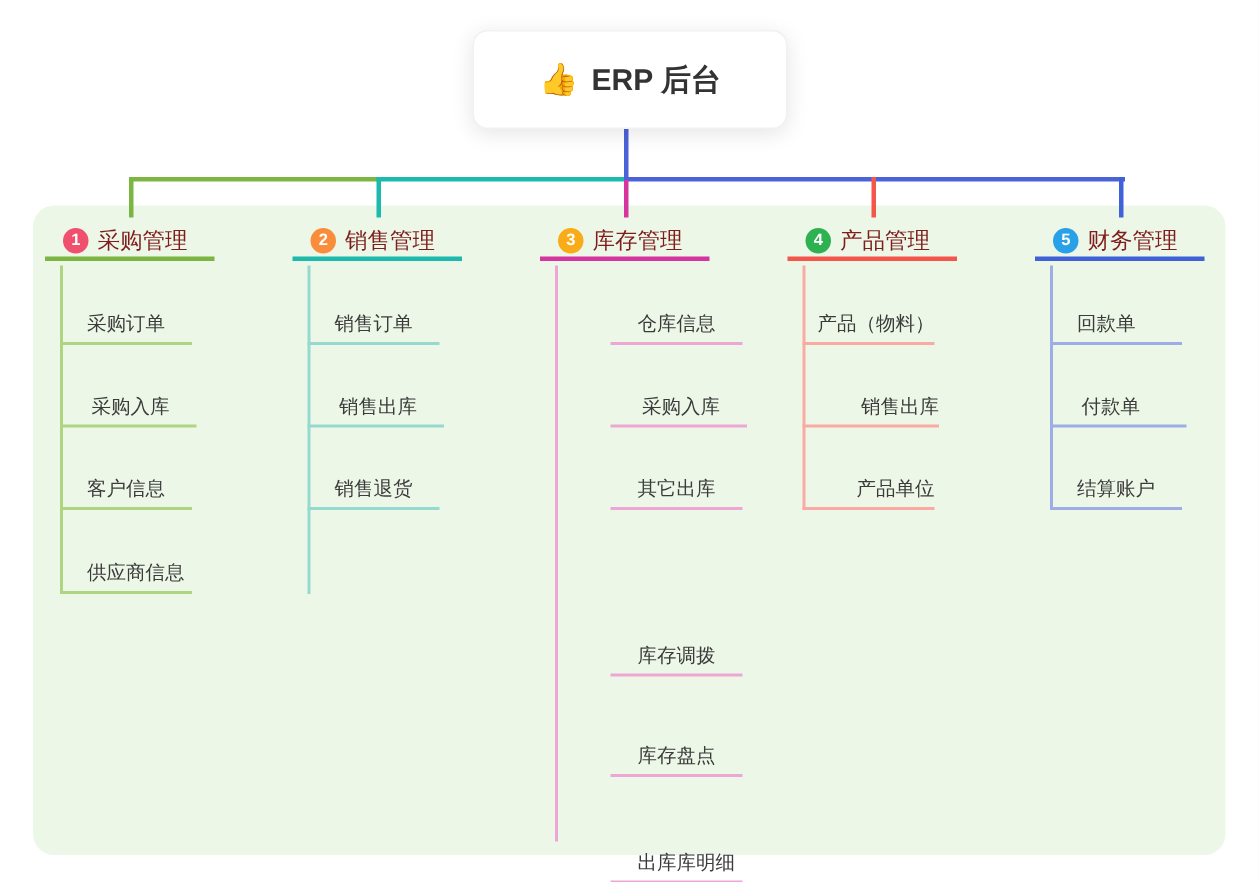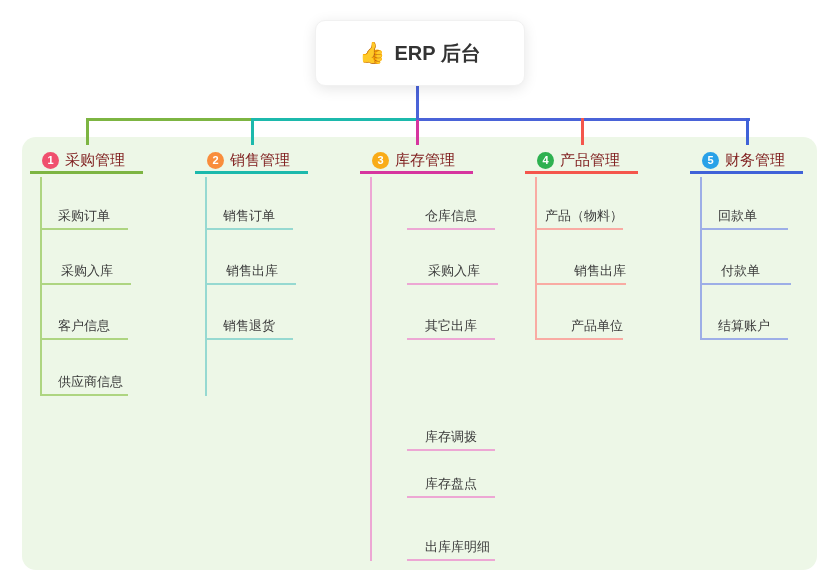--- a/index.html
+++ b/index.html
@@ -59,21 +59,21 @@
         border-bottom:2px solid;display:flex;align-items:flex-end;
         cursor:pointer;}
   .item span{font-size:13px;color:#3b3b3b;white-space:nowrap;
              padding-bottom:3px;}
   .c0{left:40px; border-color:#aed581;}
   .c1{left:205px;border-color:#96d9d1;}
   .c2{left:370px;border-color:#eda7d4;margin-left:37px;}
   .c3{left:535px;border-color:#f9aba3;justify-content:flex-end;}
   .c4{left:700px;border-color:#9daee7;}
   .r0{top:204px;} .r1{top:259px;padding-left:21px;} .r2{top:314px;} .r3{top:370px;}
-  .r4{top:425px;} .r5{top:472px;} .r6{top:535px;}
+  .r4{top:425px;} .r5{top:492px;} .r6{top:563px;}
 </style>
 </head>
 <body>
 
 <div class="stage">
 
   <div class="panel"></div>
 
   <div class="line bus-green"></div>
   <div class="line bus-teal"></div>

